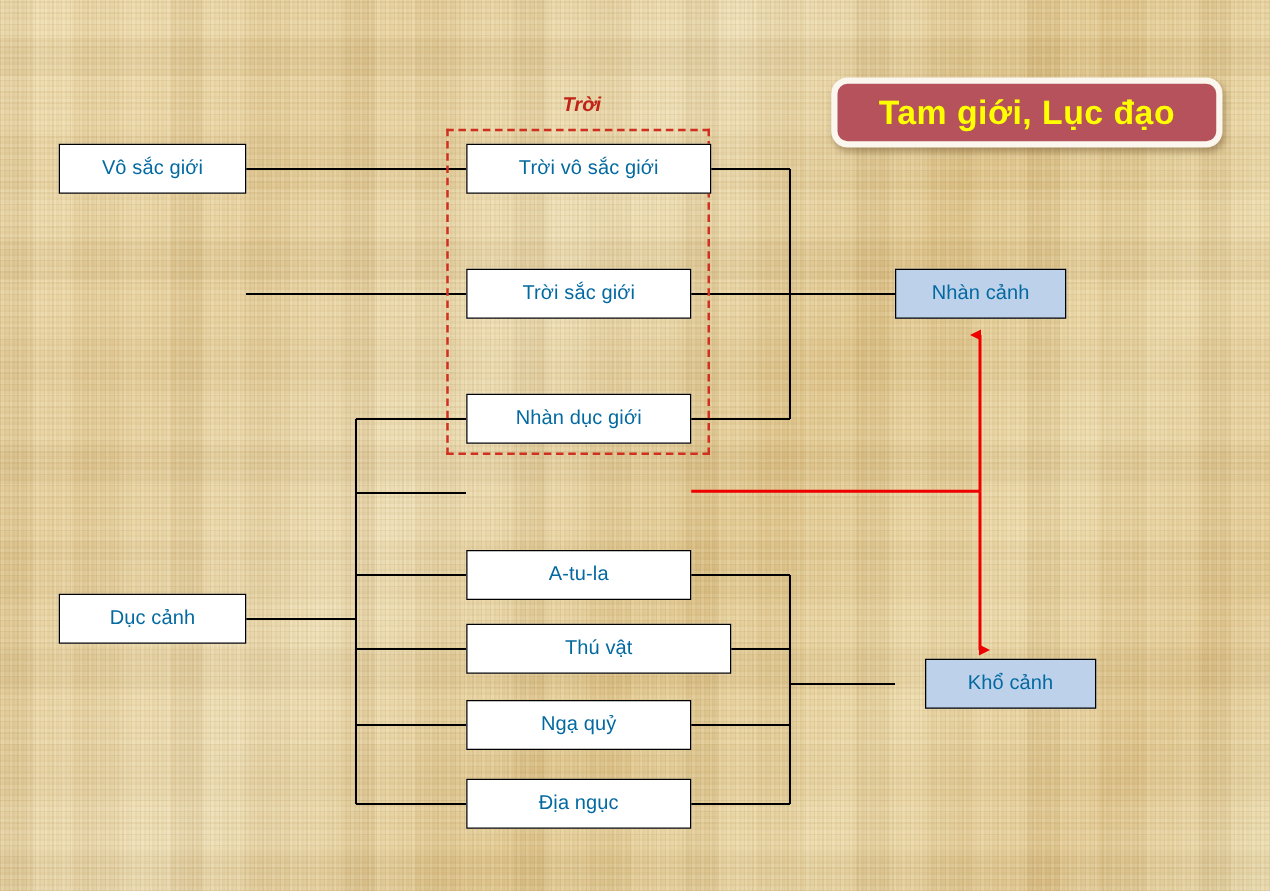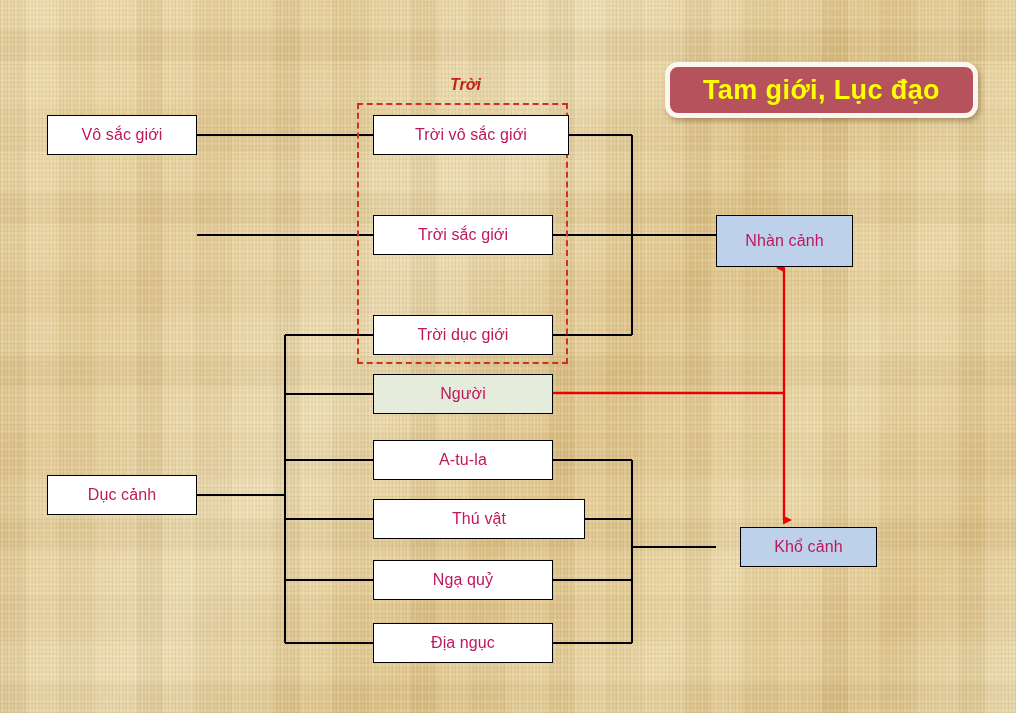--- a/index.html
+++ b/index.html
@@ -55,21 +55,21 @@
 
   
   .node {
     position: absolute;
     box-sizing: border-box;
     border: 1px solid #000000;
     display: flex;
     align-items: center;
     justify-content: center;
     font-size: 16px;
-    color: #be185d;
+    color: #0369a1;
     line-height: 1.1;
     letter-spacing: 0.1px;
     white-space: nowrap;
   }
   .node.white  { background: #ffffff; }
   .node.green  { background: #e5ecdb; }
   .node.blue   { background: #bdd1ea; }
 
   
   #group-troi {
@@ -168,29 +168,28 @@
 
   <div class="node white" style="left:47px; top:115px; width:150px; height:40px;">Vô sắc giới</div>
 
 
   <div class="node white" style="left:47px; top:475px; width:150px; height:40px;">Dục cảnh</div>
 
   <div class="node white" style="left:373px; top:115px; width:196px; height:40px;">Trời vô sắc giới</div>
 
   <div class="node white" style="left:373px; top:215px; width:180px; height:40px;">Trời sắc giới</div>
 
-  <div class="node white" style="left:373px; top:315px; width:180px; height:40px;">Trời dục giới</div>
+  <div class="node white" style="left:373px; top:315px; width:180px; height:40px;">Nhàn dục giới</div>
 
-  <div class="node green" style="left:373px; top:374px; width:180px; height:40px;">Người</div>
 
   <div class="node white" style="left:373px; top:440px; width:180px; height:40px;">A-tu-la</div>
 
   <div class="node white" style="left:373px; top:499px; width:212px; height:40px;">Thú vật</div>
 
   <div class="node white" style="left:373px; top:560px; width:180px; height:40px;">Ngạ quỷ</div>
 
   <div class="node white" style="left:373px; top:623px; width:180px; height:40px;">Địa ngục</div>
 
-  <div class="node blue" style="left:716px; top:215px; width:137px; height:52px;">Nhàn cảnh</div>
+  <div class="node blue" style="left:716px; top:215px; width:137px; height:40px;">Nhàn cảnh</div>
 
   <div class="node blue" style="left:716px; top:527px; width:137px; height:40px;margin-left:24px;">Khổ cảnh</div>
 
 </div>
 
 </body></html>

